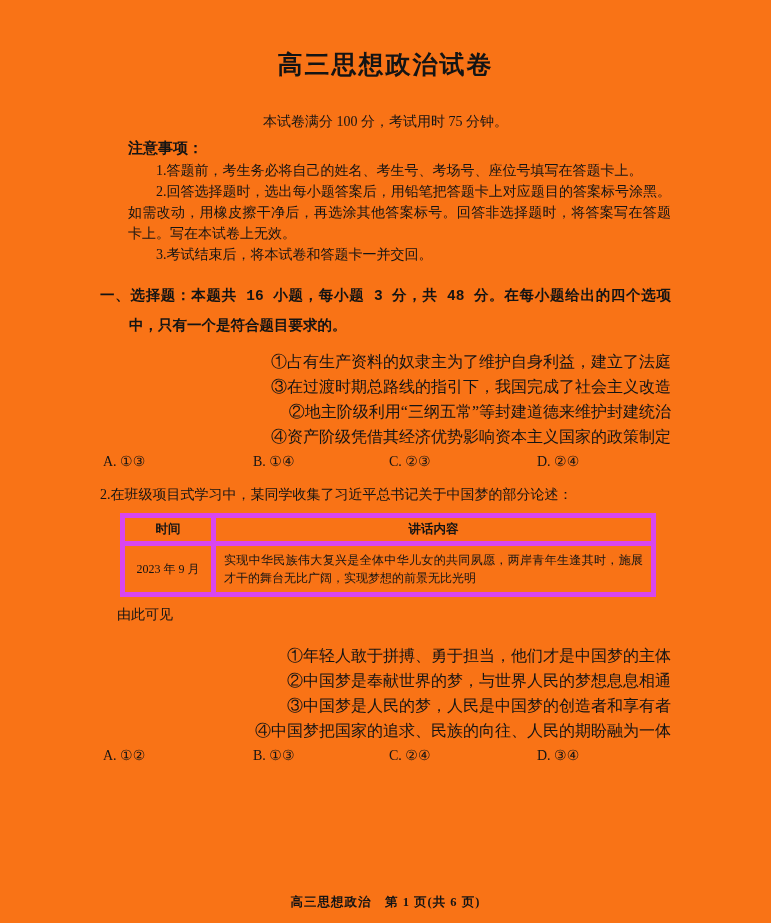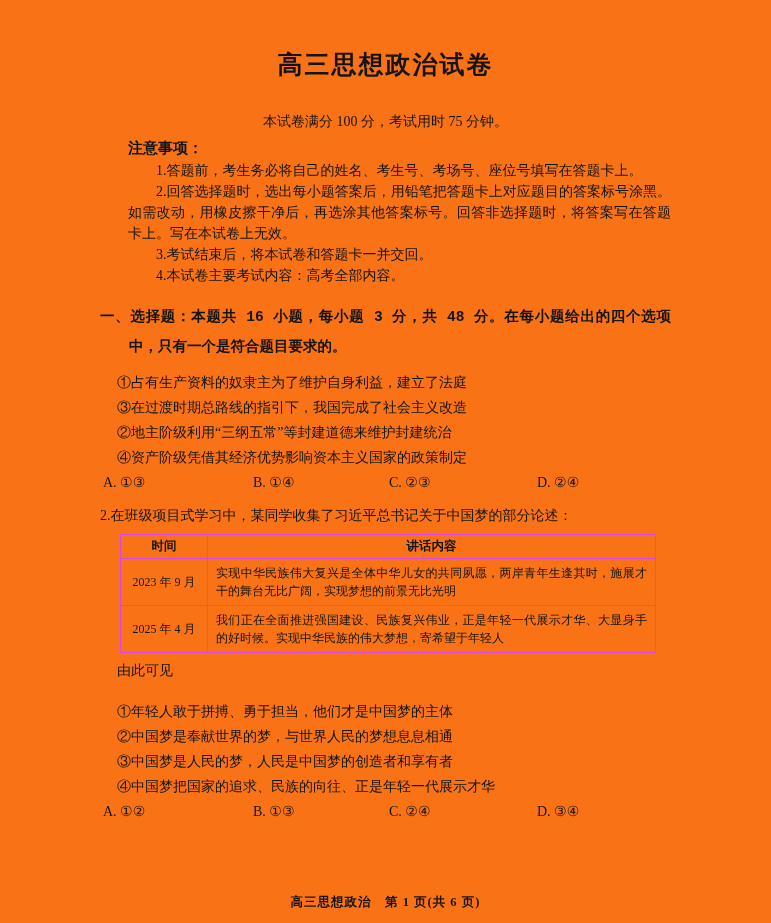--- a/index.html
+++ b/index.html
@@ -42,37 +42,38 @@
     text-align:justify;
     font-family:Liberation Mono, monospace;
   }
   .question { margin:0 0 8px 0; }
   .q-stem {
     margin:0; font-size:14px; line-height:23px;
     padding-left:17px; text-indent:-17px; text-align:justify;
   }
   .q-num { }
   .opt-line {
-    margin:0; font-size:14px; line-height:25px;
+    margin:0; font-size:16px; line-height:25px;
     padding-left:17px;
+    text-align:right;
   }
   .choices {
     display:grid;
     grid-template-columns:150px 136px 148px auto;
     font-size:14px; line-height:26px;
     padding-left:3px;
   }
   .quote-table {
     border-collapse:collapse;
     margin:7px 0 6px 20px;
     width:536px;
     font-size:12px;
   }
   .quote-table th, .quote-table td {
-    border:1px solid #d946ef;
+    border:5px solid #d946ef;
   }
   .quote-table th {
     font-weight:700; text-align:center;
     padding:3px 4px; font-size:12.5px;
   }
   .time-cell {
     text-align:center; white-space:nowrap;
     width:74px; padding:4px 6px;
   }
   .content-cell {
@@ -97,21 +98,20 @@
 
   <h1 class="title">高三思想政治试卷</h1>
 
   <p class="exam-meta">本试卷满分 100 分，考试用时 75 分钟。</p>
 
   <section class="notice">
     <h2 class="notice-heading">注意事项：</h2>
     <p class="notice-item">1.答题前，考生务必将自己的姓名、考生号、考场号、座位号填写在答题卡上。</p>
     <p class="notice-item">2.回答选择题时，选出每小题答案后，用铅笔把答题卡上对应题目的答案标号涂黑。如需改动，用橡皮擦干净后，再选涂其他答案标号。回答非选择题时，将答案写在答题卡上。写在本试卷上无效。</p>
     <p class="notice-item">3.考试结束后，将本试卷和答题卡一并交回。</p>
-    <p class="notice-item">4.本试卷主要考试内容：高考全部内容。</p>
   </section>
 
   <p class="section-header">一、选择题：本题共 16 小题，每小题 3 分，共 48 分。在每小题给出的四个选项中，只有一个是符合题目要求的。</p>
 
   <div class="question">
     <p class="opt-line">①占有生产资料的奴隶主为了维护自身利益，建立了法庭</p>
     <p class="opt-line">③在过渡时期总路线的指引下，我国完成了社会主义改造</p>
     <p class="opt-line">②地主阶级利用“三纲五常”等封建道德来维护封建统治</p>
     <p class="opt-line">④资产阶级凭借其经济优势影响资本主义国家的政策制定</p>
     <div class="choices">
@@ -130,32 +130,28 @@
         <tr>
           <th>时间</th>
           <th>讲话内容</th>
         </tr>
       </thead>
       <tbody>
         <tr>
           <td class="time-cell">2023 年 9 月</td>
           <td class="content-cell">实现中华民族伟大复兴是全体中华儿女的共同夙愿，两岸青年生逢其时，施展才干的舞台无比广阔，实现梦想的前景无比光明</td>
         </tr>
-        <tr>
-          <td class="time-cell">2025 年 4 月</td>
-          <td class="content-cell">我们正在全面推进强国建设、民族复兴伟业，正是年轻一代展示才华、大显身手的好时候。实现中华民族的伟大梦想，寄希望于年轻人</td>
-        </tr>
       </tbody>
     </table>
 
     <p class="conclusion">由此可见</p>
     <p class="opt-line">①年轻人敢于拼搏、勇于担当，他们才是中国梦的主体</p>
     <p class="opt-line">②中国梦是奉献世界的梦，与世界人民的梦想息息相通</p>
     <p class="opt-line">③中国梦是人民的梦，人民是中国梦的创造者和享有者</p>
-    <p class="opt-line">④中国梦把国家的追求、民族的向往、正是年轻一代展示才华</p>
+    <p class="opt-line">④中国梦把国家的追求、民族的向往、人民的期盼融为一体</p>
     <div class="choices">
       <span>A. ①②</span>
       <span>B. ①③</span>
       <span>C. ②④</span>
       <span>D. ③④</span>
     </div>
   </div>
 
   <footer class="page-footer">高三思想政治　第 1 页(共 6 页)</footer>
 

